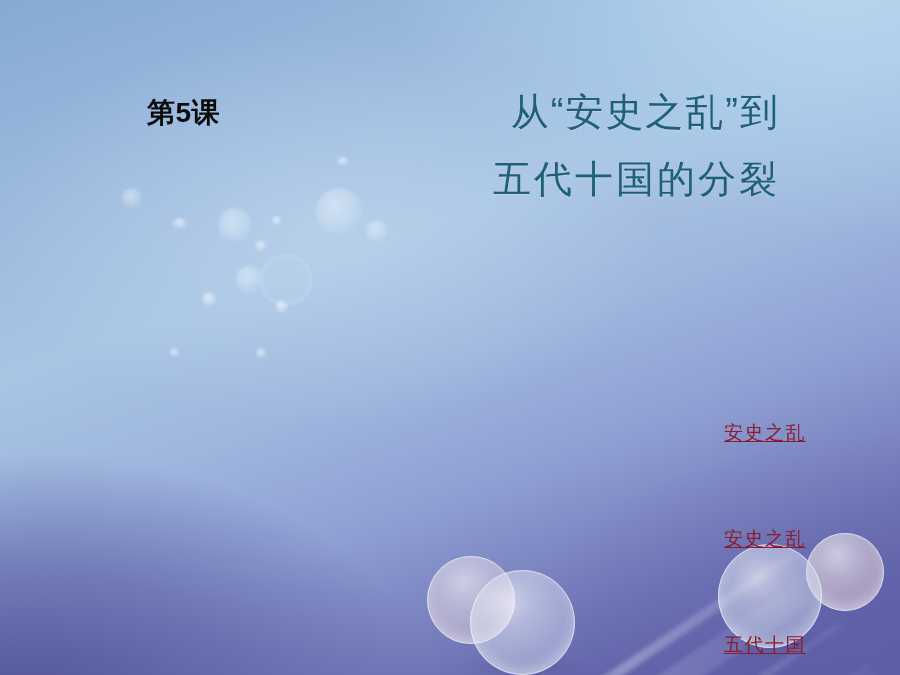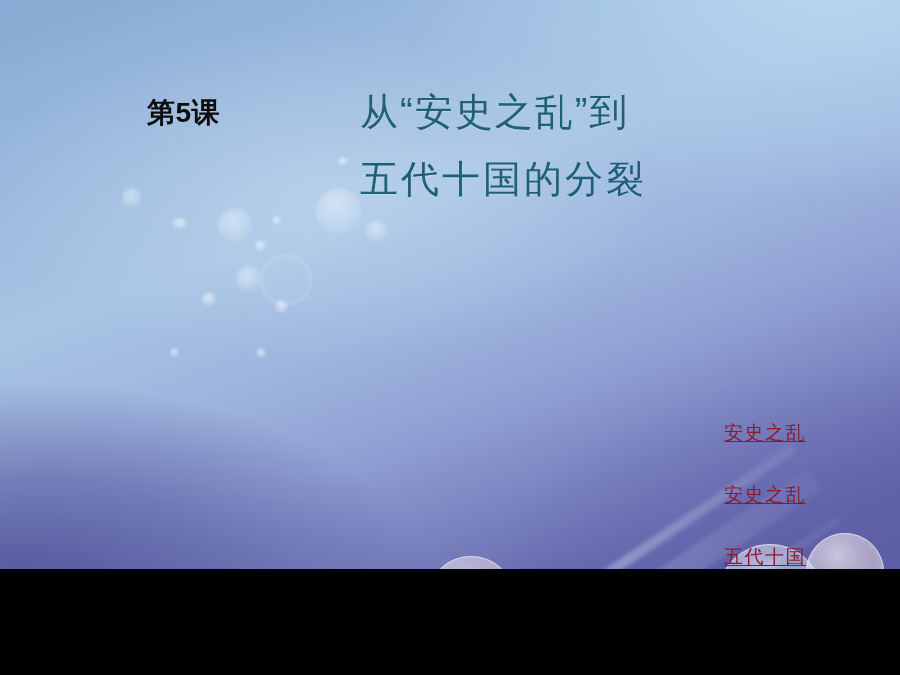--- a/index.html
+++ b/index.html
@@ -3,21 +3,21 @@
 <meta charset="utf-8">
 <style>
   html, body {
     margin: 0;
     padding: 0;
     background: #000;
   }
   #slide {
     position: relative;
     width: 900px;
-    height: 569px;
+    height: 675px;
     overflow: hidden;
     font-family: "DejaVu Sans", sans-serif;
     background: #9bb8dc;
   }
 
   
   .bg-base {
     position: absolute;
     inset: 0;
     background: linear-gradient(160deg,
@@ -201,21 +201,21 @@
     font-weight: 700;
     color: #0b0b0b;
     letter-spacing: 0.5px;
     white-space: nowrap;
   }
   #main-title {
     position: absolute;
     left: 360px;
     top: 88px;
     width: 420px;
-    text-align: left;
+    text-align: right;
     font-family: "Liberation Sans", sans-serif;
     font-size: 38px;
     font-weight: 400;
     line-height: 1.28;
     color: #1f6078;
     letter-spacing: 2px;
     text-shadow: 0 1px 1px rgba(255,255,255,0.22);
   }
   #main-title .tline {
     display: block;
@@ -227,20 +227,21 @@
   }
 
   #link-list {
     position: absolute;
     left: 690px;
     top: 420px;
     width: 150px;
     display: flex;
     flex-direction: column;
     align-items: center;
+    gap: 44px;
   }
   .link-item {
     font-family: "Liberation Sans", sans-serif;
     font-size: 19px;
     font-weight: 400;
     color: #8c1b2c;
     text-decoration: underline;
     text-decoration-color: #8c1b2c;
     text-underline-offset: 2px;
     letter-spacing: 1.5px;

